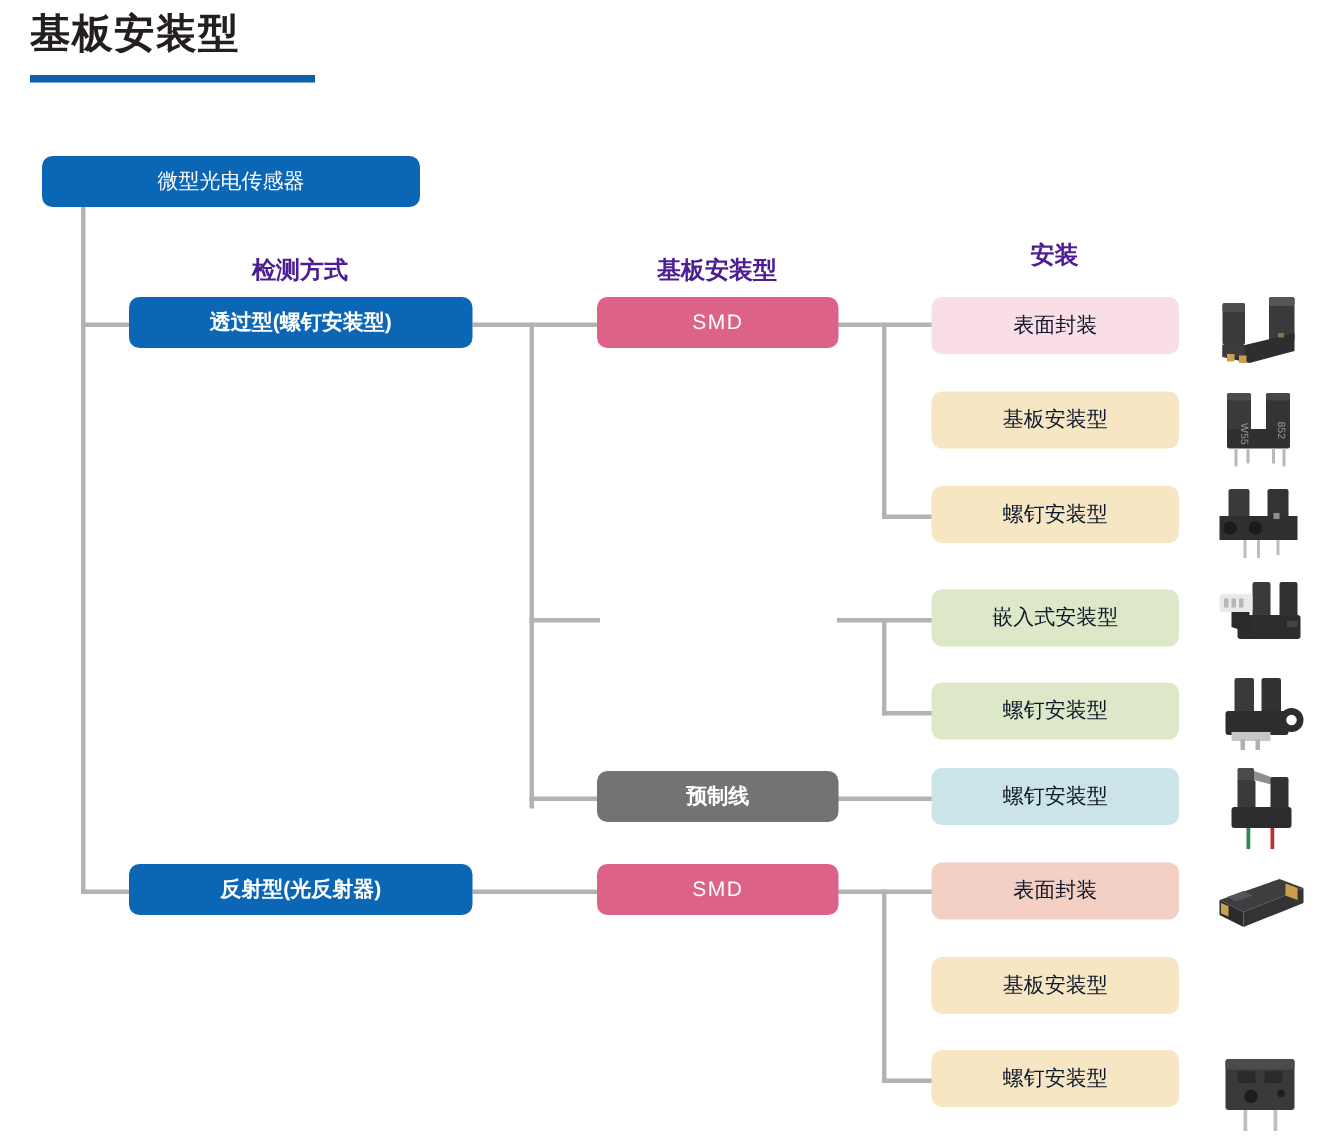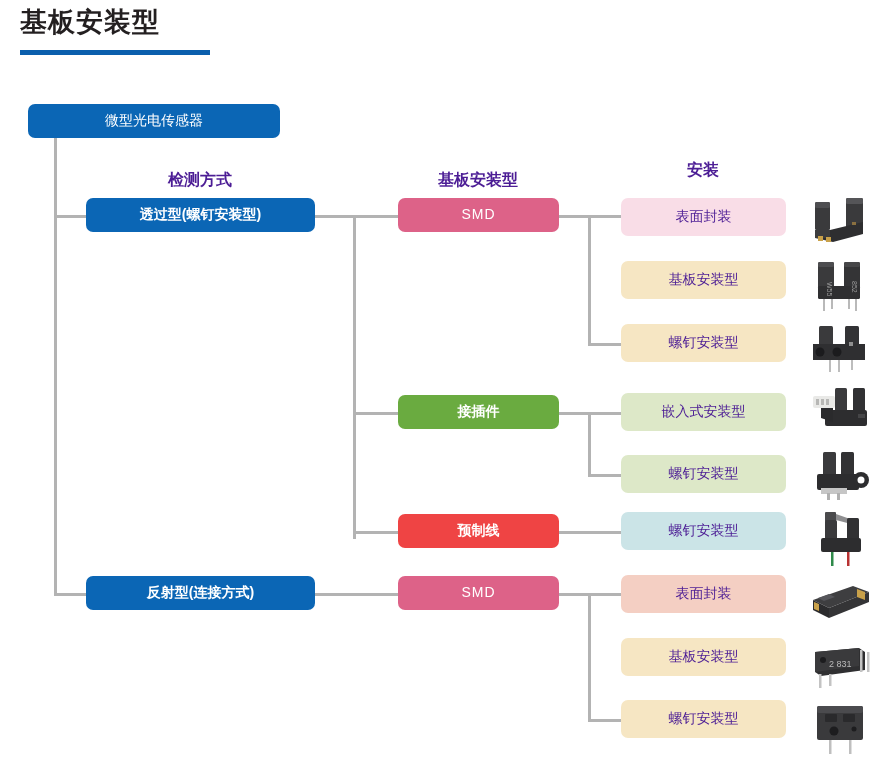--- a/index.html
+++ b/index.html
@@ -90,26 +90,26 @@
     background: #dd6288;
     color: #ffffff;
     letter-spacing: 1px;
   }
   .node.connector {
     background: #6aab40;
     color: #ffffff;
     font-weight: bold;
   }
   .node.cable {
-    background: #ef4444;
+    background: #737373;
     color: #ffffff;
     font-weight: bold;
   }
   .node.leaf {
-    color: #4c1d95;
+    color: #0f172a;
   }
   .node.leaf-pink   { background: #f9dde7; }
   .node.leaf-cream  { background: #f6e6c3; }
   .node.leaf-green  { background: #dde8c8; }
   .node.leaf-blue   { background: #cbe4e7; }
   .node.leaf-salmon { background: #f4cfc3; }
 
   
   .photo {
     position: absolute;
@@ -151,24 +151,23 @@
 
   <div class="line h" style="left:558px; top:531px; width:64px;"></div>
 
   <div class="line h" style="left:558px; top:593px; width:64px;"></div>
   <div class="line v" style="left:588px; top:593px; height:128px;"></div>
   <div class="line h" style="left:588px; top:719px; width:34px;"></div>
 
   <div class="node root" style="left:28px; top:104px; width:252px; height:34px;">微型光电传感器</div>
 
   <div class="node lvl2" style="left:86px; top:198px; width:229px; height:34px;">透过型(螺钉安装型)</div>
-  <div class="node lvl2" style="left:86px; top:576px; width:229px; height:34px;">反射型(连接方式)</div>
+  <div class="node lvl2" style="left:86px; top:576px; width:229px; height:34px;">反射型(光反射器)</div>
 
   <div class="node smd" style="left:398px; top:198px; width:161px; height:34px;">SMD</div>
-  <div class="node connector" style="left:398px; top:395px; width:161px; height:34px;">接插件</div>
   <div class="node cable" style="left:398px; top:514px; width:161px; height:34px;">预制线</div>
   <div class="node smd" style="left:398px; top:576px; width:161px; height:34px;">SMD</div>
 
   <div class="node leaf leaf-pink" style="left:621px; top:198px; width:165px; height:38px;">表面封装</div>
   <div class="node leaf leaf-cream" style="left:621px; top:261px; width:165px; height:38px;">基板安装型</div>
   <div class="node leaf leaf-cream" style="left:621px; top:324px; width:165px; height:38px;">螺钉安装型</div>
 
   <div class="node leaf leaf-green" style="left:621px; top:393px; width:165px; height:38px;">嵌入式安装型</div>
   <div class="node leaf leaf-green" style="left:621px; top:455px; width:165px; height:38px;">螺钉安装型</div>
 
@@ -266,32 +265,20 @@
     <svg viewBox="0 0 72 60">
       <path d="M8 28 L48 14 L64 20 L24 36 Z" fill="#3e3e40"></path>
       <path d="M8 28 L24 36 L24 46 L8 38 Z" fill="#2b2b2d"></path>
       <path d="M24 36 L64 20 L64 30 L24 46 Z" fill="#343436"></path>
       <path d="M13 26 L24 22 L30 25 L19 29 Z" fill="#55555a"></path>
       <path d="M52 17 L60 20 L60 28 L52 25 Z" fill="#c9a14a"></path>
       <path d="M9 30 L14 32 L14 39 L9 37 Z" fill="#c9a14a"></path>
     </svg>
   </div>
 
-  <div class="photo" style="left:805px; top:636px;">
-    <svg viewBox="0 0 72 60">
-      <path d="M10 16 L54 12 L60 16 L60 34 L16 40 L10 36 Z" fill="#2f2f31"></path>
-      <path d="M10 16 L54 12 L54 30 L10 36 Z" fill="#3a3a3c"></path>
-      <circle cx="18" cy="24" r="3" fill="#1c1c1e"></circle>
-      <text x="24" y="31" font-size="9" fill="#b9b9b9" font-family="'Liberation Sans',sans-serif">2  831</text>
-      <rect x="14" y="38" width="2.5" height="14" fill="#c3c3c3"></rect>
-      <rect x="24" y="38" width="2.5" height="12" fill="#c3c3c3"></rect>
-      <rect x="55" y="14" width="2.5" height="22" fill="#c3c3c3"></rect>
-      <rect x="62" y="16" width="2.5" height="20" fill="#c3c3c3"></rect>
-    </svg>
-  </div>
 
   <div class="photo" style="left:805px; top:698px;">
     <svg viewBox="0 0 72 60">
       <rect x="12" y="8" width="46" height="34" rx="2" fill="#3a3a3c"></rect>
       <rect x="12" y="8" width="46" height="7" rx="2" fill="#4b4b4e"></rect>
       <rect x="20" y="16" width="12" height="8" rx="1" fill="#2a2a2c"></rect>
       <rect x="38" y="16" width="12" height="8" rx="1" fill="#2a2a2c"></rect>
       <circle cx="29" cy="33" r="4.5" fill="#1d1d1f"></circle>
       <circle cx="49" cy="31" r="2.5" fill="#1d1d1f"></circle>
       <rect x="24" y="42" width="2.5" height="14" fill="#bfbfbf"></rect>

